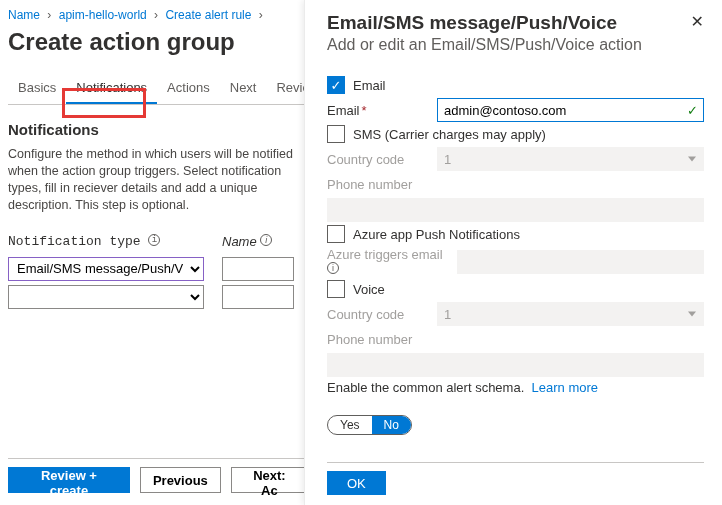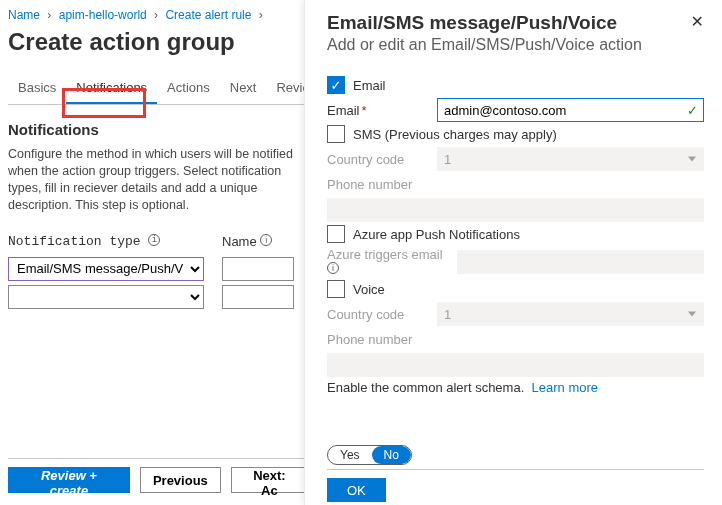--- a/index.html
+++ b/index.html
@@ -95,21 +95,21 @@
     width: 300px;
   }
   .btn {
     height: 26px; padding: 0 12px;
     font-family: inherit; font-size: 13px;
     cursor: pointer;
     border: 1px solid var(--border);
     background: #fff;
     font-weight: 600;
   }
-  .btn.primary { background: var(--blue); border-color: var(--blue); color: #fff; font-style: italic; }
+  .btn.primary { background: var(--blue); border-color: var(--blue); color: #fff; }
   
   .panel {
     position: absolute;
     right: 0; top: 0;
     width: 418px; height: 505px;
     background: #fff;
     border-left: 1px solid rgba(0,0,0,0.08);
     box-shadow: -2px 0 6px rgba(0,0,0,0.08);
     padding: 12px 18px 10px 22px;
     display: flex; flex-direction: column;
@@ -171,27 +171,26 @@
   }
   .schema-line { font-size: 13px; margin-bottom: 20px; }
   .schema-line a { color: var(--link); text-decoration: none; cursor: pointer; }
   .toggle {
     display: inline-flex; align-items: center;
     border: 1px solid var(--text-dim);
     border-radius: 11px;
     height: 20px;
     overflow: hidden;
     font-size: 12px;
-    margin-top: 30px;
   }
   .toggle span {
     display: inline-flex; align-items: center; justify-content: center;
     height: 100%;padding: 0 12px;
   }
-  .toggle .no { background: var(--blue); color: #fff; border-radius: 9px; }
+  .toggle .no { background: var(--blue); color: #fff; border-radius: 0; }
   .panel-footer {
     border-top: 1px solid var(--border-light);
     margin-top: auto;
     padding-top: 8px;
   }
   .ok-btn {
     height: 24px;
     background: var(--blue);
     color: #fff;
     border: none;
@@ -225,21 +224,21 @@
   <div class="tab-highlight" style="left:54px; top:80px; width:84px; height:30px;"></div>
 
   <h4 class="section-title">Notifications</h4>
   <p class="section-text">Configure the method in which users will be notified when the action group triggers. Select notification types, fill in reciever details and add a unique description. This step is optional.</p>
 
   <div class="grid-row">
     <div class="grid-head" style="width:196px;font-family:Liberation Mono, monospace;">
       <span>Notification type</span>
       <span class="info-icon">i</span>
     </div>
-    <div class="grid-head" style="width:72px;">
+    <div class="grid-head" style="width:72px;font-style:italic;">
       <span>Name</span>
       <span class="info-icon">i</span>
     </div>
   </div>
 
   <div class="grid-row">
     <select class="notif-type filled">
       <option>Email/SMS message/Push/Voice</option>
     </select>
     <input class="notif-name" value="" style="">
@@ -279,21 +278,21 @@
       <div class="email-wrap">
         <input class="field-input active" style="width: 100%;" value="admin@contoso.com">
         <span class="check">✓</span>
       </div>
     </div>
   </div>
 
   <div class="group">
     <div class="chk-row">
       <div class="chk"></div>
-      <span class="chk-label">SMS (Previous charges may apply)</span>
+      <span class="chk-label">SMS (Carrier charges may apply)</span>
     </div>
     <div class="field-row">
       <div class="field-label dim">Country code</div>
       <div class="select-dis" style="flex:1;">
         <input class="field-input disabled" style="width: 100%;" value="1">
       </div>
     </div>
     <div class="field-row" style="margin-top:6px;">
       <div class="field-label dim">Phone number</div>
     </div>

